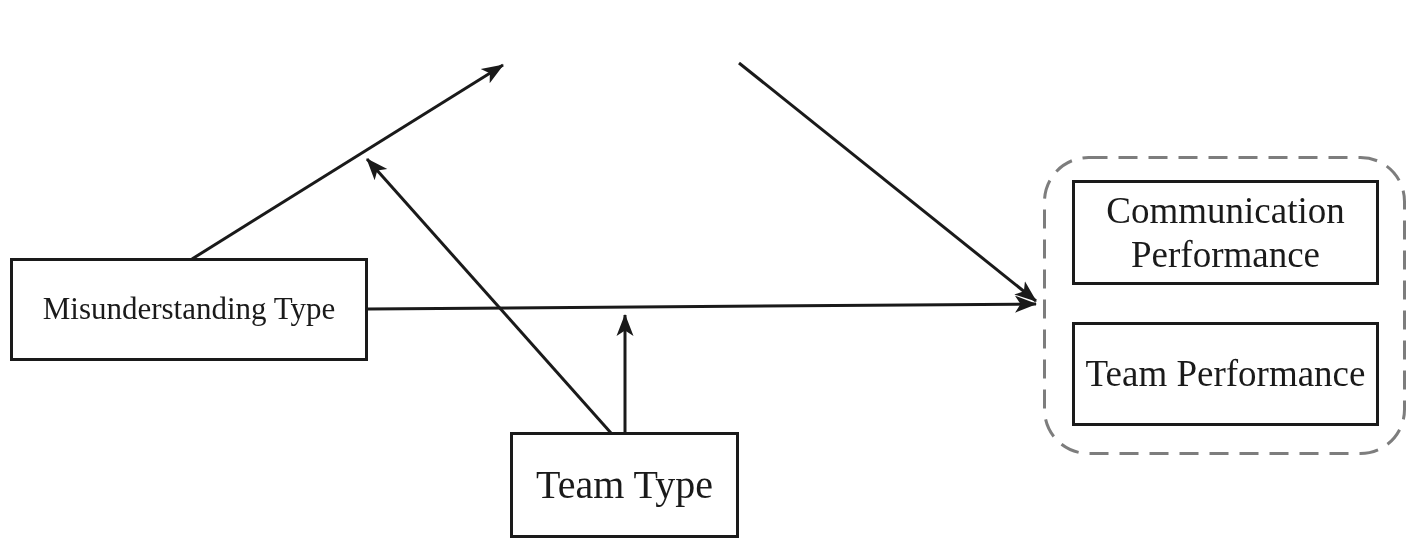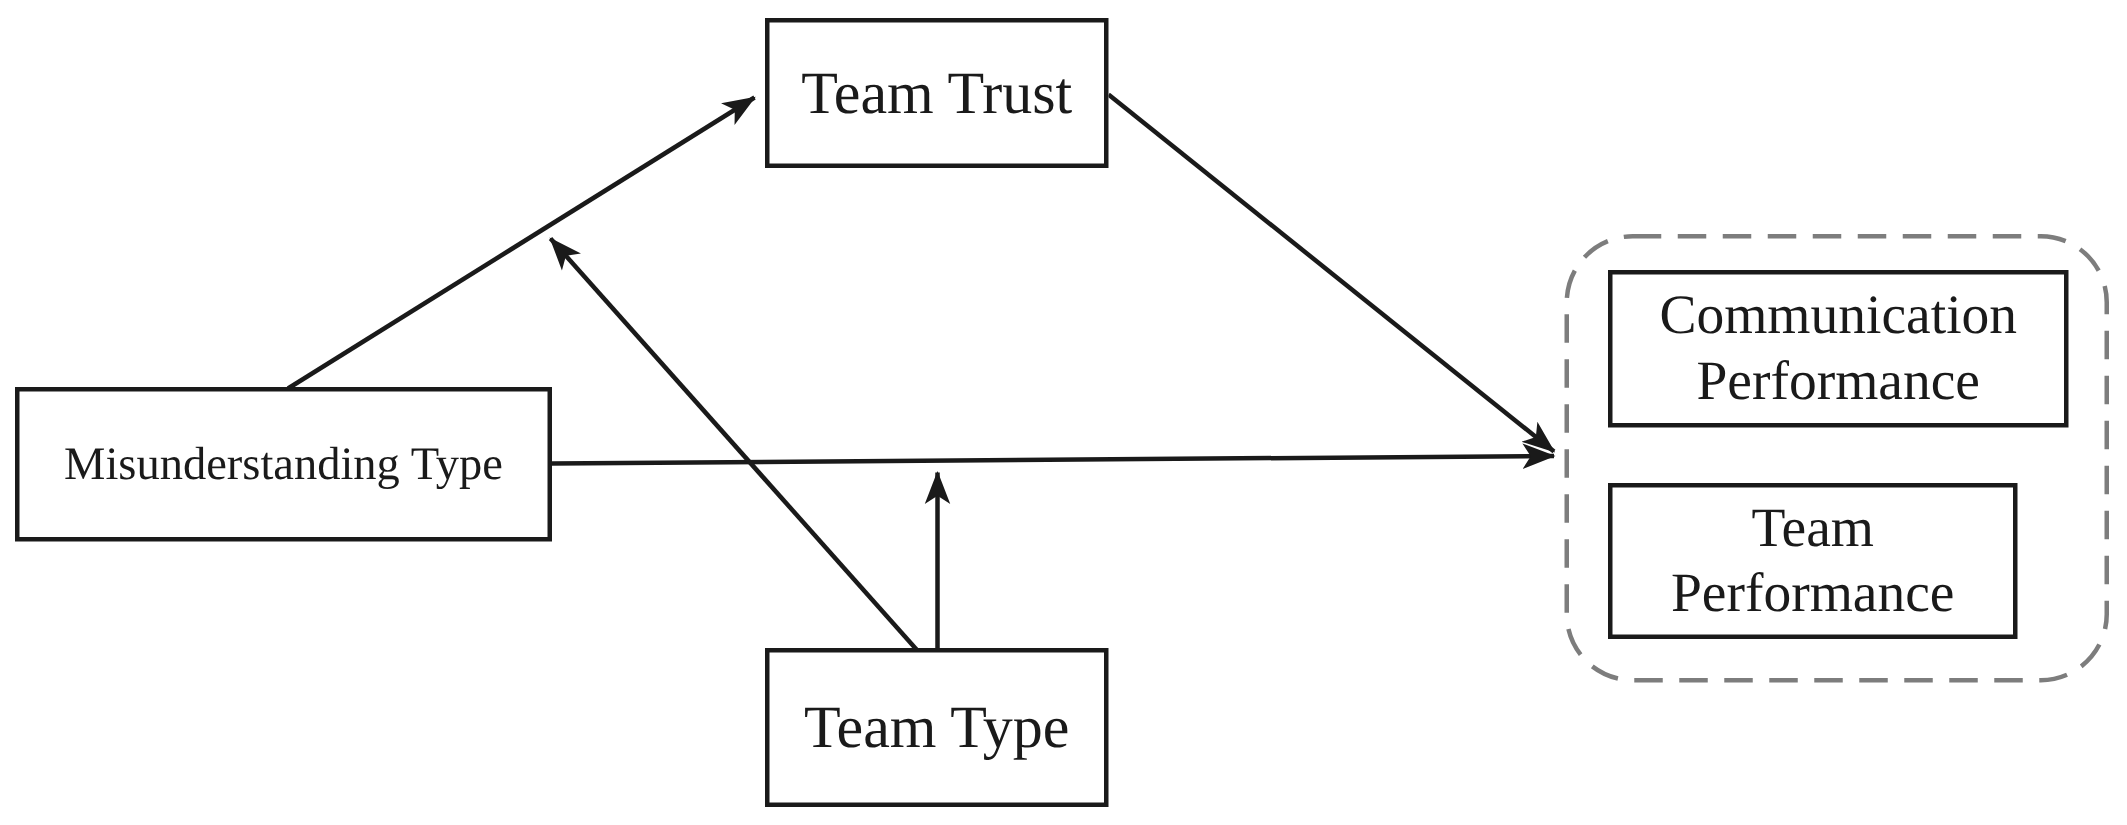--- a/index.html
+++ b/index.html
@@ -60,21 +60,21 @@
     width: 363px; height: 299px;
     
   }
   #node-communication-efficiency {
     left: 1072px; top: 180px;
     width: 307px; height: 105px;
     font-size: 37px;
   }
   #node-team-performance {
     left: 1072px; top: 322px;
-    width: 273px; height: 104px;
+    width: 307px; height: 104px;
     font-size: 37px;
   }
   .edge-line {
     stroke: #1a1a1a;
     stroke-width: 3;
     fill: none;
   }
   .group-outline {
     stroke: #7d7d7d;
     stroke-width: 3;
@@ -100,23 +100,20 @@
 
     <line class="edge-line" x1="739" y1="63" x2="1036" y2="301" marker-end="url(#arrowhead)"></line>
 
     <line class="edge-line" x1="368" y1="309" x2="1036" y2="304" marker-end="url(#arrowhead)"></line>
 
     <line class="edge-line" x1="611" y1="433" x2="367" y2="159" marker-end="url(#arrowhead)"></line>
 
     <line class="edge-line" x1="625" y1="433" x2="625" y2="315" marker-end="url(#arrowhead)"></line>
   </svg>
 
-  <div class="node" id="node-team-trust">
-    <span class="label">Team Trust</span>
-  </div>
 
   <div class="node" id="node-misunderstanding-type">
     <span class="label">Misunderstanding Type</span>
   </div>
 
   <div class="node" id="node-team-type">
     <span class="label">Team Type</span>
   </div>
 
   <div id="outcomes-group"></div>

